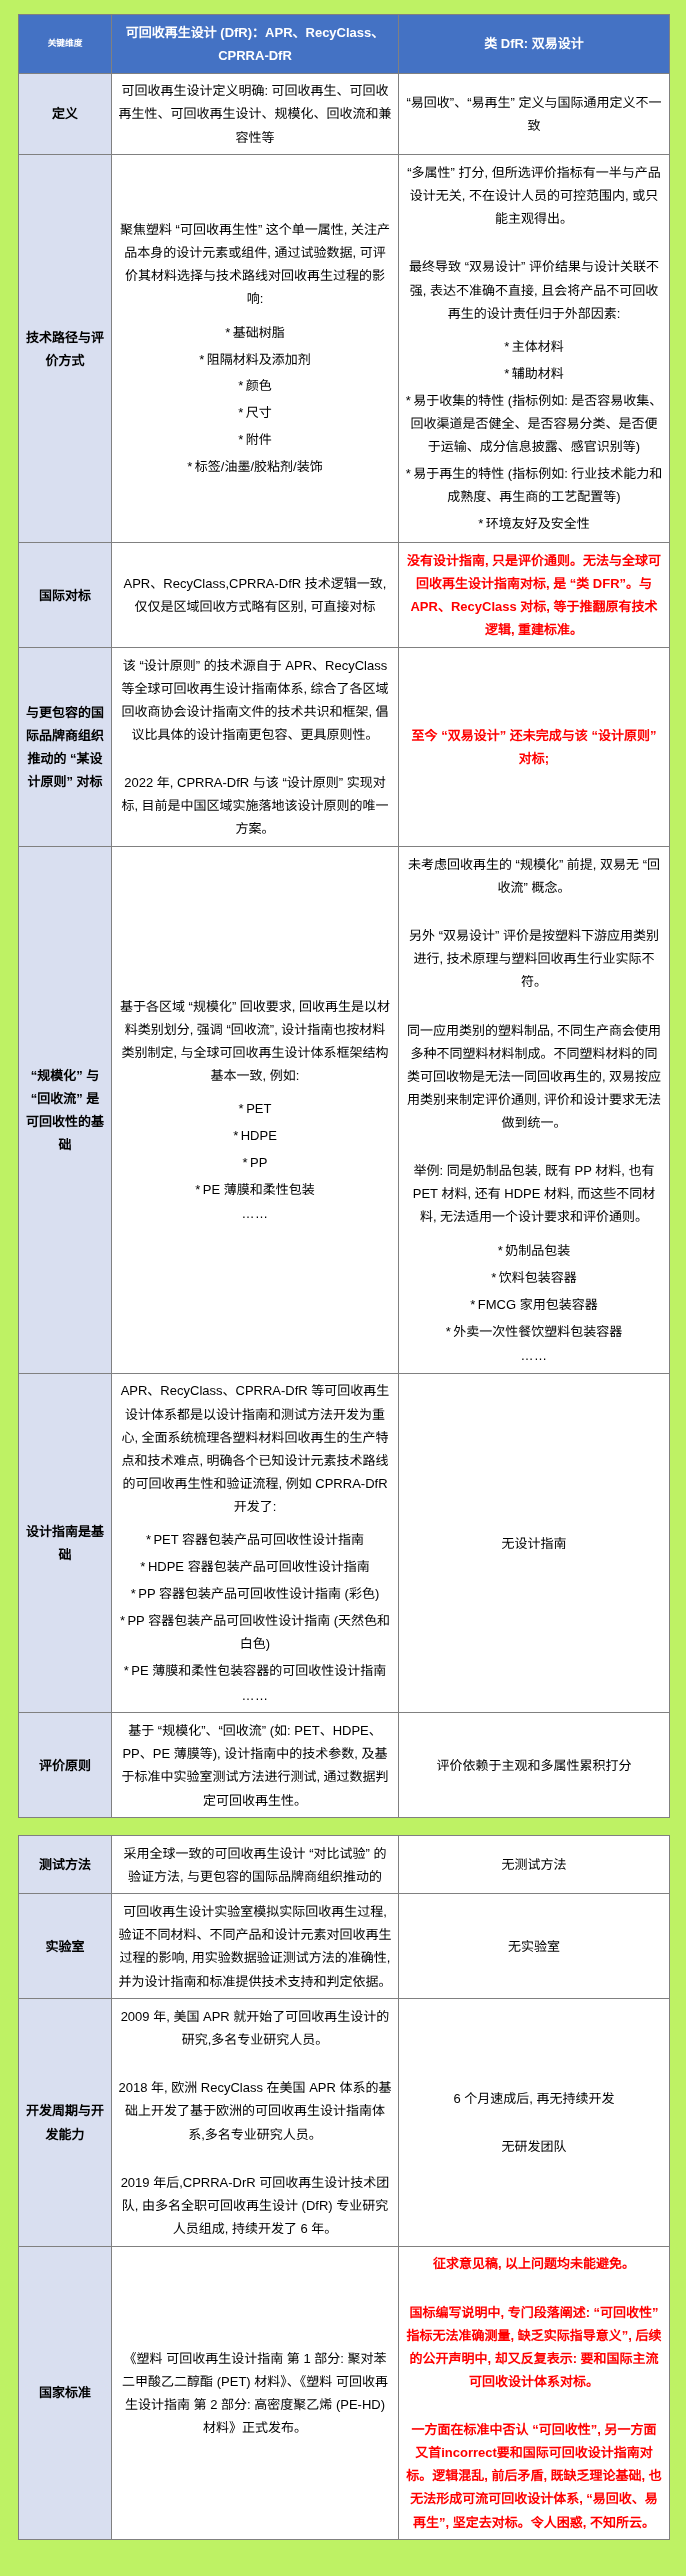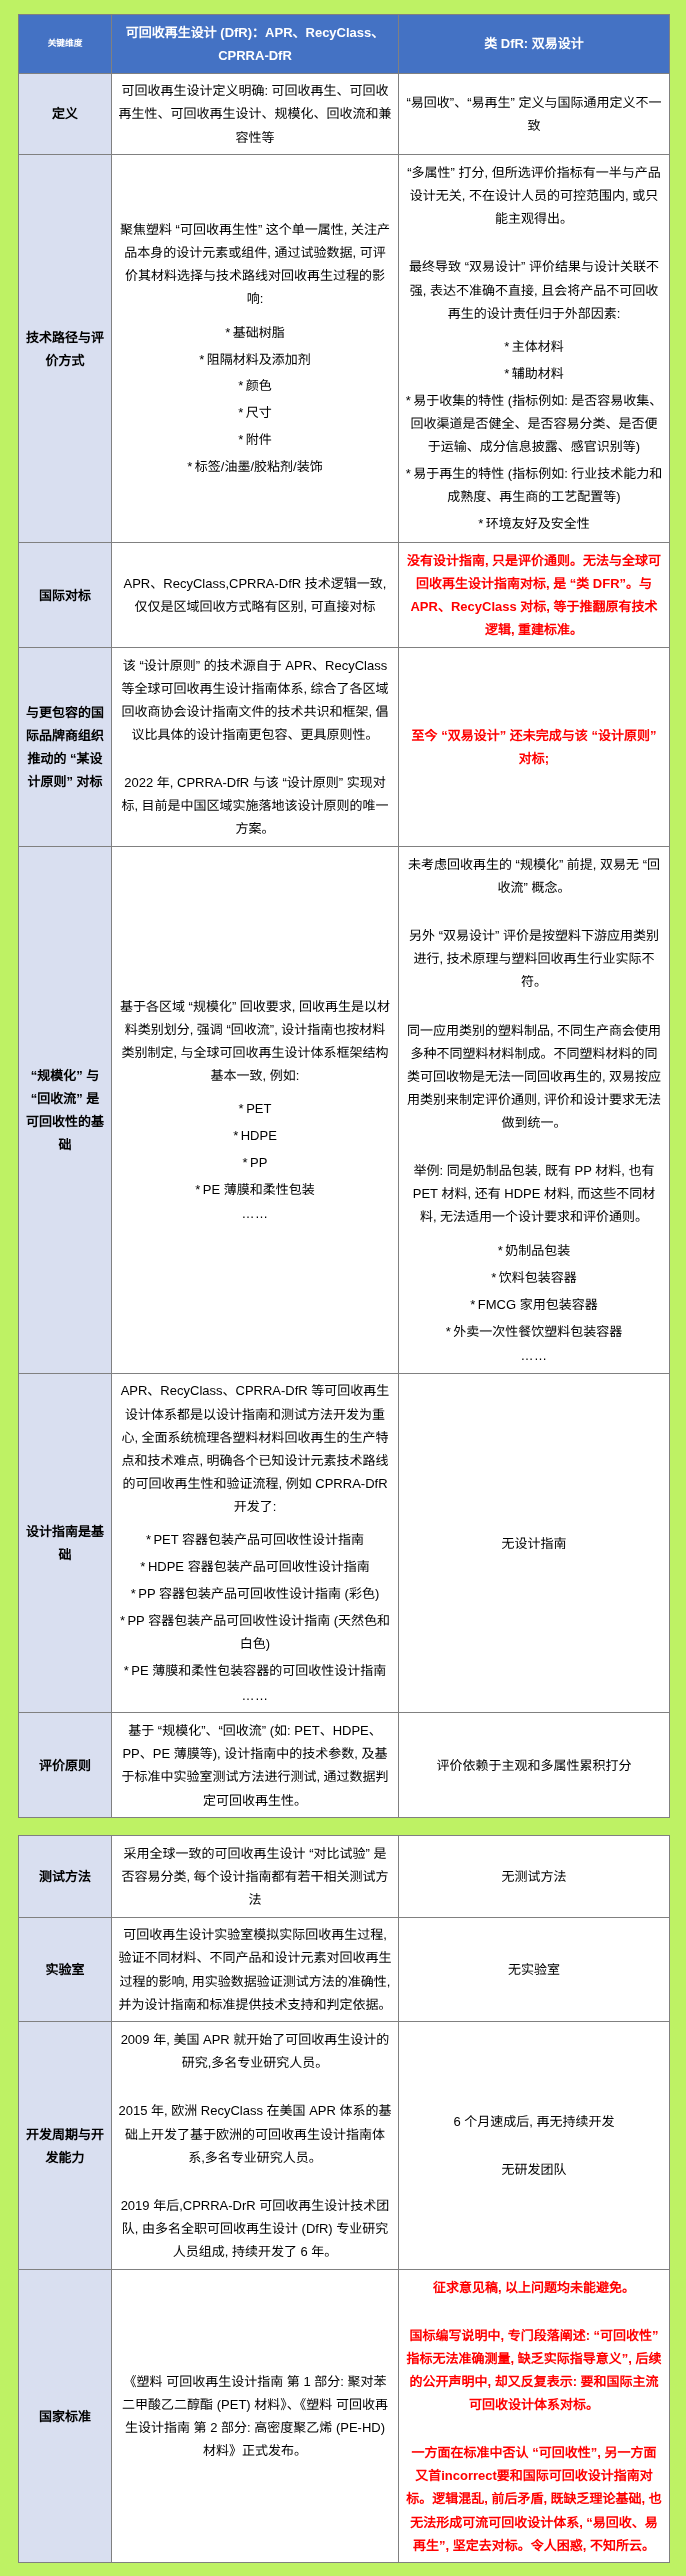--- a/index.html
+++ b/index.html
@@ -216,40 +216,40 @@
   <table class="cmp">
     <colgroup>
         <col class="c-dim">
         <col class="c-dfr">
         <col class="c-sdr">
       </colgroup>
     <tbody id="t2-body">
         <tr>
           <td class="dim">测试方法</td>
           <td class="body-cell">
-            <p class="para">采用全球一致的可回收再生设计 “对比试验” 是否容易分类, 每个设计指南都有若干相关测试方法</p>
+            <p class="para">采用全球一致的可回收再生设计 “对比试验” 的验证方法, 与更包容的国际品牌商组织推动的</p>
           </td>
           <td class="body-cell">
             <p class="para">无测试方法</p>
           </td>
         </tr>
         <tr>
           <td class="dim">实验室</td>
           <td class="body-cell">
             <p class="para">可回收再生设计实验室模拟实际回收再生过程, 验证不同材料、不同产品和设计元素对回收再生过程的影响, 用实验数据验证测试方法的准确性, 并为设计指南和标准提供技术支持和判定依据。</p>
           </td>
           <td class="body-cell">
             <p class="para">无实验室</p>
           </td>
         </tr>
         <tr>
           <td class="dim">开发周期与开发能力</td>
           <td class="body-cell">
             <p class="para">2009 年, 美国 APR 就开始了可回收再生设计的研究,多名专业研究人员。</p>
-            <p class="para">2015 年, 欧洲 RecyClass 在美国 APR 体系的基础上开发了基于欧洲的可回收再生设计指南体系,多名专业研究人员。</p>
+            <p class="para">2018 年, 欧洲 RecyClass 在美国 APR 体系的基础上开发了基于欧洲的可回收再生设计指南体系,多名专业研究人员。</p>
             <p class="para">2019 年后,CPRRA-DrR 可回收再生设计技术团队, 由多名全职可回收再生设计 (DfR) 专业研究人员组成, 持续开发了 6 年。</p>
           </td>
           <td class="body-cell">
             <p class="para">6 个月速成后, 再无持续开发</p>
             <p class="para">无研发团队</p>
           </td>
         </tr>
         <tr>
           <td class="dim">国家标准</td>
           <td class="body-cell">

